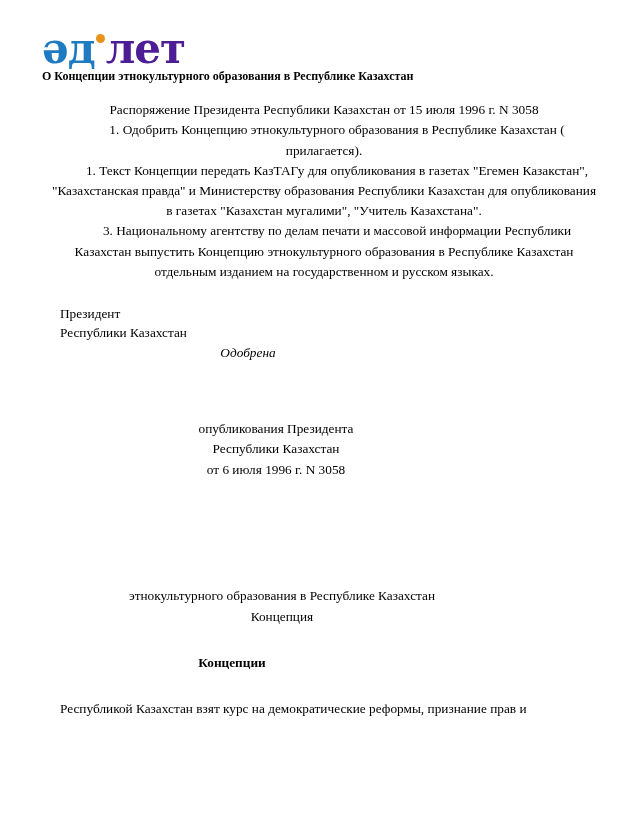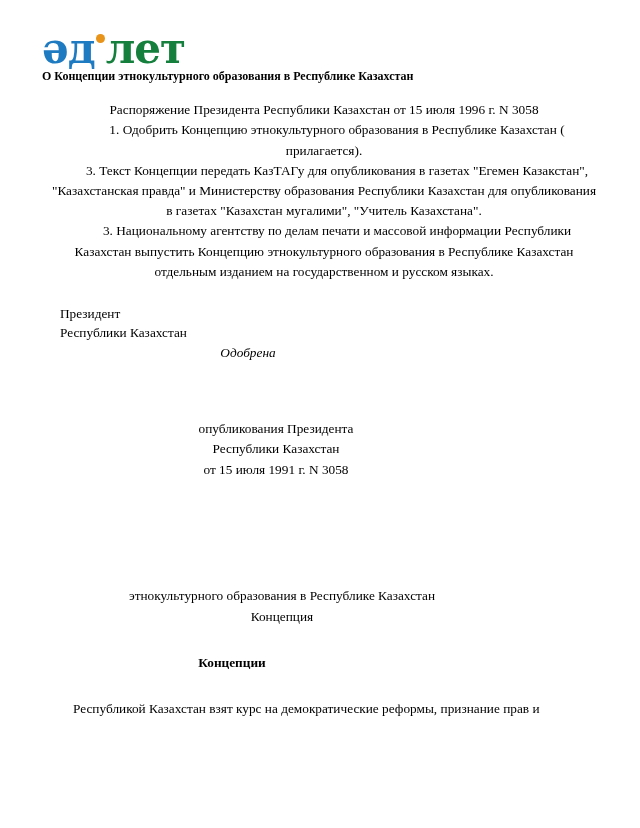--- a/index.html
+++ b/index.html
@@ -42,21 +42,21 @@
   .logo .dot {
     display: inline-block;
     width: 9px;
     height: 9px;
     border-radius: 50%;
     background: #e8941a;
     position: relative;
     top: -20px;
     margin: 0 1px;
   }
-  .logo .green { color: #15803d; }
+  .logo .green { color: #4c1d95; }
 
   
   .doc {
     font-size: 13.3px;
     line-height: 1.52;
   }
   .doc-title {
     font-weight: bold;
     font-size: 12px;
     margin: 6px 0 16px 0;
@@ -97,21 +97,21 @@
   }
   .strategy-head {
     margin-top: 26px;
     margin-left: 40px;
     text-align: center;
     width: 300px;
     font-weight: bold;
   }
   .last-para {
     margin-top: 26px;
-    margin-left: 31px;
+    margin-left: 18px;
   }
 </style>
 </head>
 <body>
 
 <div class="page">
 
   <div class="logo-wrap">
     <div class="logo">
       <span class="blue">ә</span><span class="blue">д</span><span class="dot"></span><span class="green">лет</span>
@@ -119,35 +119,35 @@
   </div>
 
   <div class="doc">
 
     <div class="doc-title">О Концепции этнокультурного образования в Республике Казахстан</div>
 
     <div class="para">Распоряжение Президента Республики Казахстан от 15 июля 1996 г. N 3058</div>
 
     <div class="para indent">1. Одобрить Концепцию этнокультурного образования в Республике Казахстан ( прилагается).</div>
 
-    <div class="para indent">3. Текст Концепции передать КазТАГу для опубликования в газетах "Егемен Казакстан", "Казахстанская правда" и Министерству образования Республики Казахстан для опубликования в газетах "Казахстан мугалими", "Учитель Казахстана".</div>
+    <div class="para indent">1. Текст Концепции передать КазТАГу для опубликования в газетах "Егемен Казакстан", "Казахстанская правда" и Министерству образования Республики Казахстан для опубликования в газетах "Казахстан мугалими", "Учитель Казахстана".</div>
 
     <div class="para indent">3. Национальному агентству по делам печати и массовой информации Республики Казахстан выпустить Концепцию этнокультурного образования в Республике Казахстан отдельным изданием на государственном и русском языках.</div>
 
     <div class="sign-block">
       <div>Президент</div>
       <div>Республики Казахстан</div>
     </div>
 
     <div class="approve-block">Одобрена</div>
 
     <div class="approve-ref">
       <div>опубликования Президента</div>
       <div>Республики Казахстан</div>
-      <div>от 15 июля 1991 г. N 3058</div>
+      <div>от 6 июля 1996 г. N 3058</div>
     </div>
 
     <div class="concept-head">
       <div>этнокультурного образования в Республике Казахстан</div>
       <div>Концепция</div>
     </div>
 
     <div class="strategy-head">Концепции</div>
 
     <div class="last-para">Республикой Казахстан взят курс на демократические реформы, признание прав и</div>

